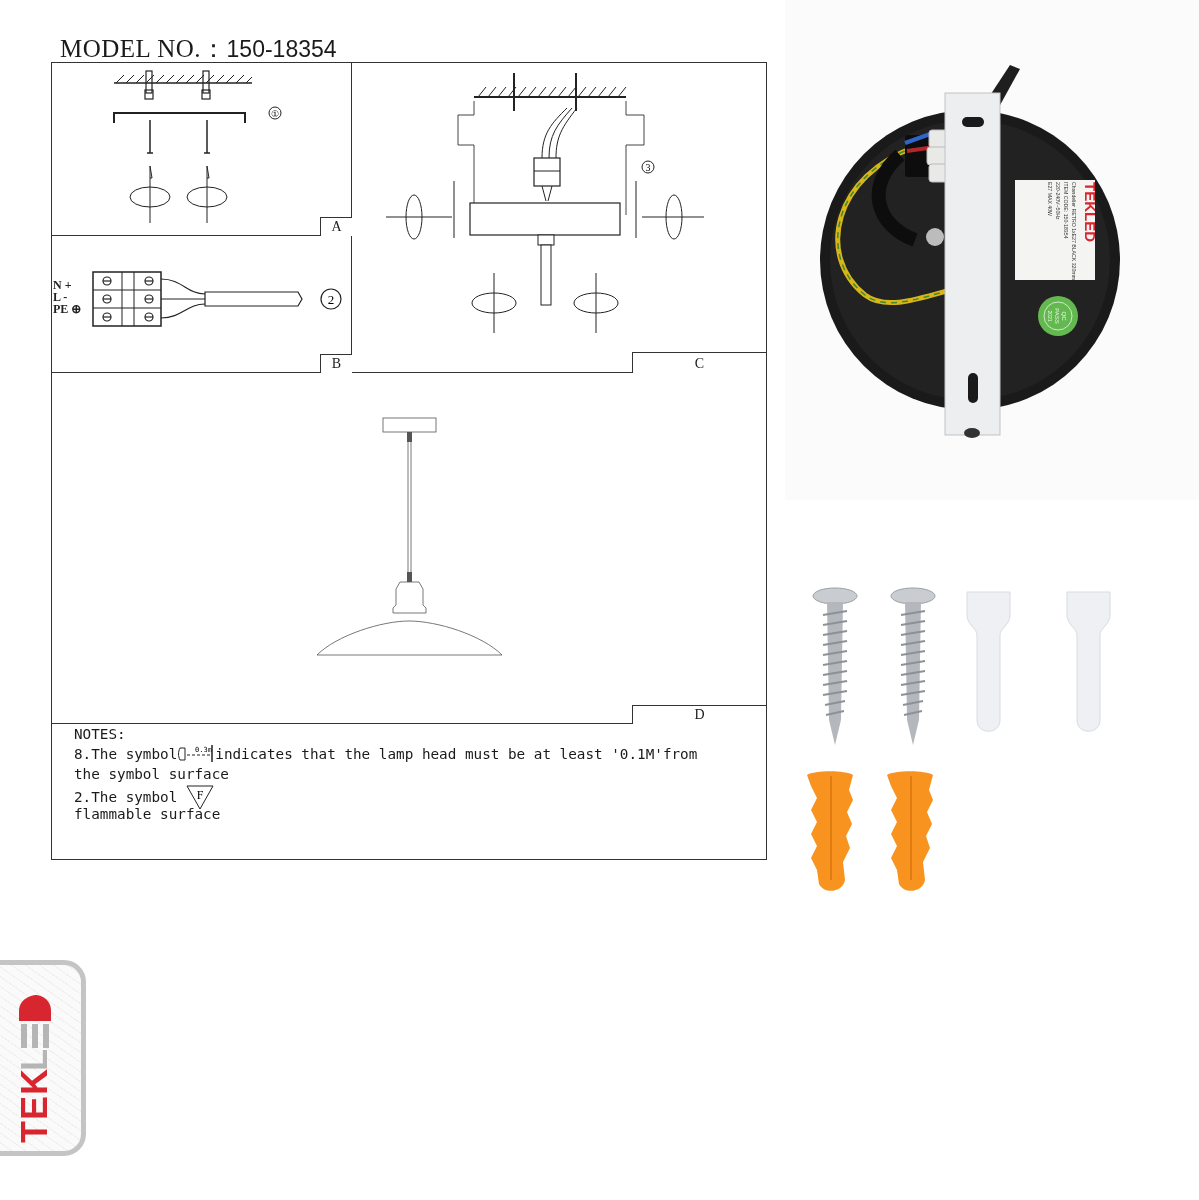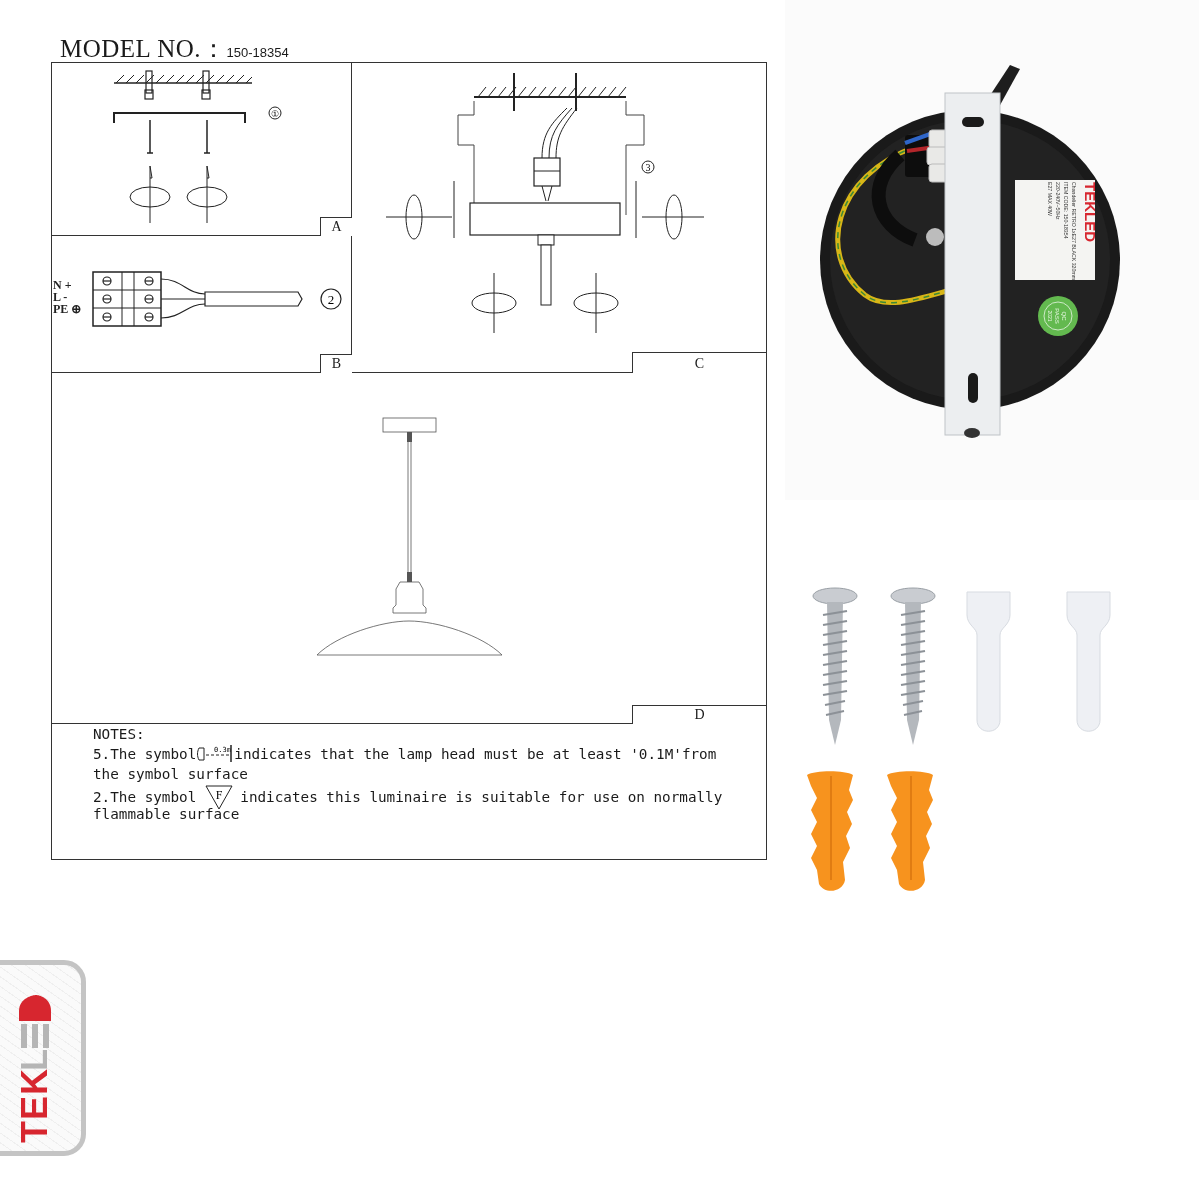--- a/index.html
+++ b/index.html
@@ -2,25 +2,25 @@
 <html><head>
 <meta charset="utf-8">
 <style>
   html, body { margin: 0; padding: 0; }
   body {
     width: 1199px; height: 1200px; background: #ffffff; position: relative; overflow: hidden;
     font-family: "Liberation Sans", sans-serif; color: #1a1a1a;
   }
   .abs { position: absolute; }
   .title-model { left: 60px; top: 32px; font-family: "Liberation Serif", serif; font-size: 25px; letter-spacing: 0.5px; white-space: nowrap; }
-  .title-model .code { font-family: "Liberation Sans", sans-serif; font-size: 13px; letter-spacing: 0; }
+  .title-model .code { font-family: "Liberation Sans", sans-serif; font-size: 23px; letter-spacing: 0; }
   .frame { border: 1.5px solid #333; box-sizing: border-box; background: #fff; }
   .panel-label { position: absolute; border: 1.5px solid #333; border-bottom: none; border-right: none; box-sizing: border-box; text-align: center; font-family: "Liberation Serif", serif; font-size: 14px; line-height: 18px; background: #fff; }
   .notes { font-family: "DejaVu Sans Mono", monospace; font-size: 14.3px; line-height: 20px; white-space: nowrap; }
-  .notes .ln { position: absolute; left: 22px; margin-left: 19px; }
+  .notes .ln { position: absolute; left: 22px; }
   .photo-bg { left: 785px; top: 0; width: 414px; height: 500px; background: #fbfbfb; }
   svg { display: block; }
 </style>
 </head>
 <body>
 
 <div class="abs title-model">
   <span>MODEL NO.：</span><span class="code">150-18354</span>
 </div>
 
@@ -168,33 +168,33 @@
     <rect x="355" y="199" width="5" height="10" fill="#555"></rect>
     <path d="M348 209 L367 209 L371 216 L371 232 L374 235 L374 240 L341 240 L341 235 L344 232 L344 216 Z" fill="#fff" stroke="#555" stroke-width="0.8"></path>
     <path d="M265 282 C285 262 330 248 357 248 C385 248 430 262 450 282 Z" fill="#fff" stroke="#555" stroke-width="0.8"></path>
   </svg>
   <div class="panel-label" style="left:580px; top:332px; width:134px; height:19px;">D</div>
 </div>
 
 <div class="abs notes" style="left:52px; top:724px; width:714px; height:135px;">
   <div class="ln" style="top:0px;">NOTES:</div>
   <div class="ln" style="top:20px;">
-    <span>5.The symbol</span><span style="display:inline-block; width:38px; position:relative; vertical-align:-3px;"><svg width="38" height="18">
+    <span>8.The symbol</span><span style="display:inline-block; width:38px; position:relative; vertical-align:-3px;"><svg width="38" height="18">
           <path d="M3 4 L8 4 L8 16 L3 16 C1 12 1 8 3 4 Z" fill="none" stroke="#222"></path>
           <text x="18" y="8" font-size="7" font-family="DejaVu Sans Mono, monospace">0.3m</text>
           <line x1="10" y1="11" x2="33" y2="11" stroke="#222" stroke-dasharray="3 2"></line>
           <line x1="35" y1="1" x2="35" y2="18" stroke="#222" stroke-width="1.5"></line>
         </svg></span><span>indicates that the lamp head must be at least '0.1M'from</span>
   </div>
   <div class="ln" style="top:40px;">the symbol surface</div>
   <div class="ln" style="top:60px;">
     <span>2.The symbol</span><span style="display:inline-block; width:44px; vertical-align:-8px;"><svg width="44" height="26">
           <path d="M10 2 L36 2 L23 25 Z" fill="none" stroke="#222"></path>
           <text x="23" y="15" font-size="12" text-anchor="middle" font-family="Liberation Serif, serif">F</text>
-        </svg></span><span>indicates this luminaire is suitable for use on normally</span>
+        </svg></span>
   </div>
   <div class="ln" style="top:80px;">flammable surface</div>
 </div>
 
 <div class="abs photo-bg"></div>
 <div class="abs" style="left:805px; top:55px; width:360px; height:390px;">
   <svg width="360" height="390">
     <path d="M180 48 L205 10 L215 14 L194 52 Z" fill="#1e1e1e"></path>
     <circle cx="165" cy="205" r="150" fill="#1a1a1a"></circle>
     <circle cx="165" cy="205" r="140" fill="#222"></circle>

